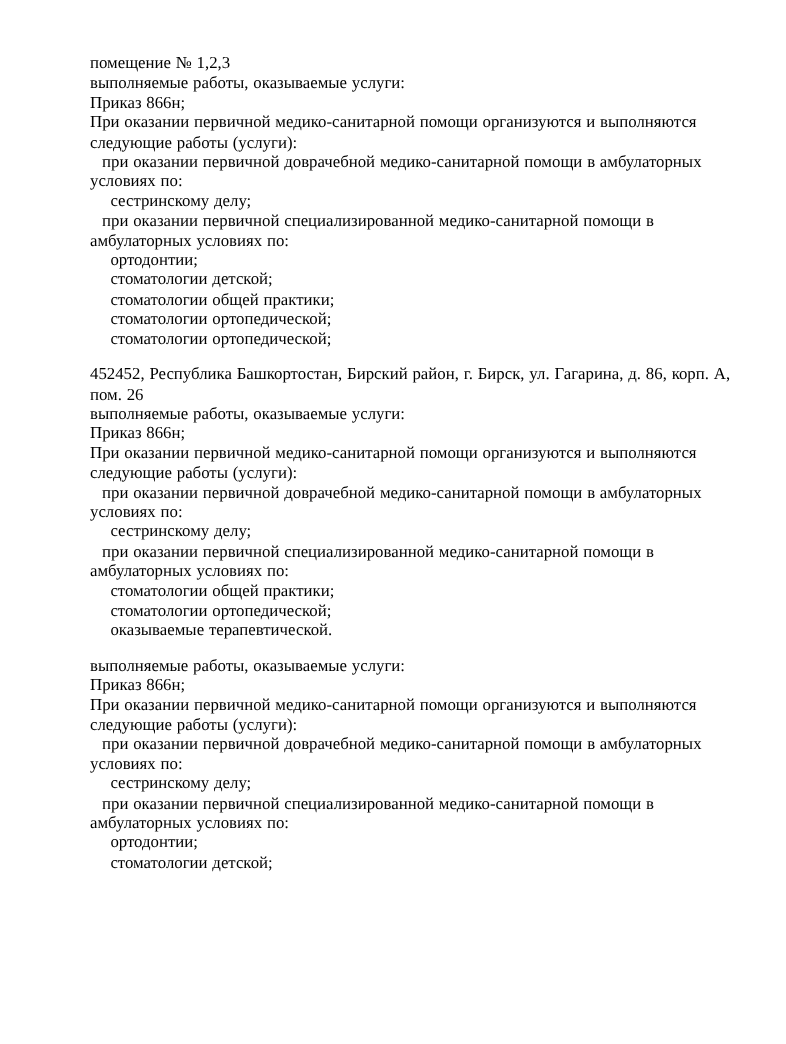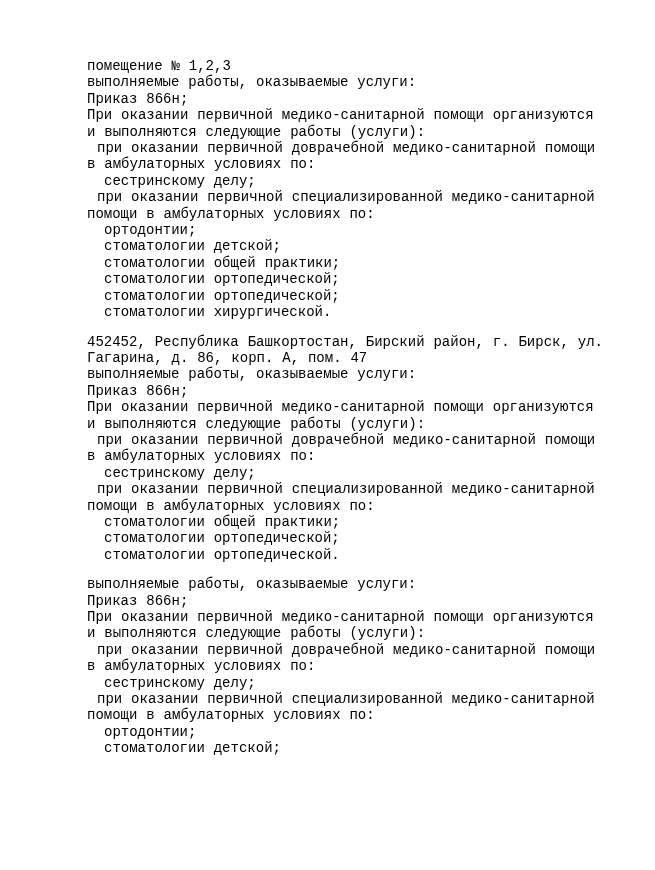--- a/index.html
+++ b/index.html
@@ -15,22 +15,21 @@
     font-size: 14px;
     overflow: hidden;
   }
   #document-page {
     box-sizing: border-box;
     width: 655px;
     height: 870px;
     padding: 46px 35px 0 75px;
   }
   .section {
-    margin: 12px;
-    font-family: Liberation Mono, monospace;
+    margin: 0;
   }
   .section + .section {
     margin-top: 13px;
   }
   .line {
     margin: 0;
     padding: 0;
     line-height: 16.4px;
     text-indent: 0;
     word-spacing: 0.5px;
@@ -48,33 +47,32 @@
       <p class="line indent-0">Приказ 866н;</p>
       <p class="line indent-0">При оказании первичной медико-санитарной помощи организуются и выполняются следующие работы (услуги):</p>
       <p class="line indent-1">при оказании первичной доврачебной медико-санитарной помощи в амбулаторных условиях по:</p>
       <p class="line indent-2">сестринскому делу;</p>
       <p class="line indent-1">при оказании первичной специализированной медико-санитарной помощи в амбулаторных условиях по:</p>
       <p class="line indent-2">ортодонтии;</p>
       <p class="line indent-2">стоматологии детской;</p>
       <p class="line indent-2">стоматологии общей практики;</p>
       <p class="line indent-2">стоматологии ортопедической;</p>
       <p class="line indent-2">стоматологии ортопедической;</p>
-      <p class="line indent-2">стоматологии хирургической.</p>
     </div>
     <div class="section">
-      <p class="line indent-0">452452, Республика Башкортостан, Бирский район, г. Бирск, ул. Гагарина, д. 86, корп. А, пом. 47</p>
+      <p class="line indent-0">452452, Республика Башкортостан, Бирский район, г. Бирск, ул. Гагарина, д. 86, корп. А, пом. 26</p>
       <p class="line indent-0">выполняемые работы, оказываемые услуги:</p>
       <p class="line indent-0">Приказ 866н;</p>
       <p class="line indent-0">При оказании первичной медико-санитарной помощи организуются и выполняются следующие работы (услуги):</p>
       <p class="line indent-1">при оказании первичной доврачебной медико-санитарной помощи в амбулаторных условиях по:</p>
       <p class="line indent-2">сестринскому делу;</p>
       <p class="line indent-1">при оказании первичной специализированной медико-санитарной помощи в амбулаторных условиях по:</p>
       <p class="line indent-2">стоматологии общей практики;</p>
       <p class="line indent-2">стоматологии ортопедической;</p>
-      <p class="line indent-2">стоматологии ортопедической.</p>
+      <p class="line indent-2">оказываемые терапевтической.</p>
     </div>
     <div class="section">
       <p class="line indent-0">выполняемые работы, оказываемые услуги:</p>
       <p class="line indent-0">Приказ 866н;</p>
       <p class="line indent-0">При оказании первичной медико-санитарной помощи организуются и выполняются следующие работы (услуги):</p>
       <p class="line indent-1">при оказании первичной доврачебной медико-санитарной помощи в амбулаторных условиях по:</p>
       <p class="line indent-2">сестринскому делу;</p>
       <p class="line indent-1">при оказании первичной специализированной медико-санитарной помощи в амбулаторных условиях по:</p>
       <p class="line indent-2">ортодонтии;</p>
       <p class="line indent-2">стоматологии детской;</p>

